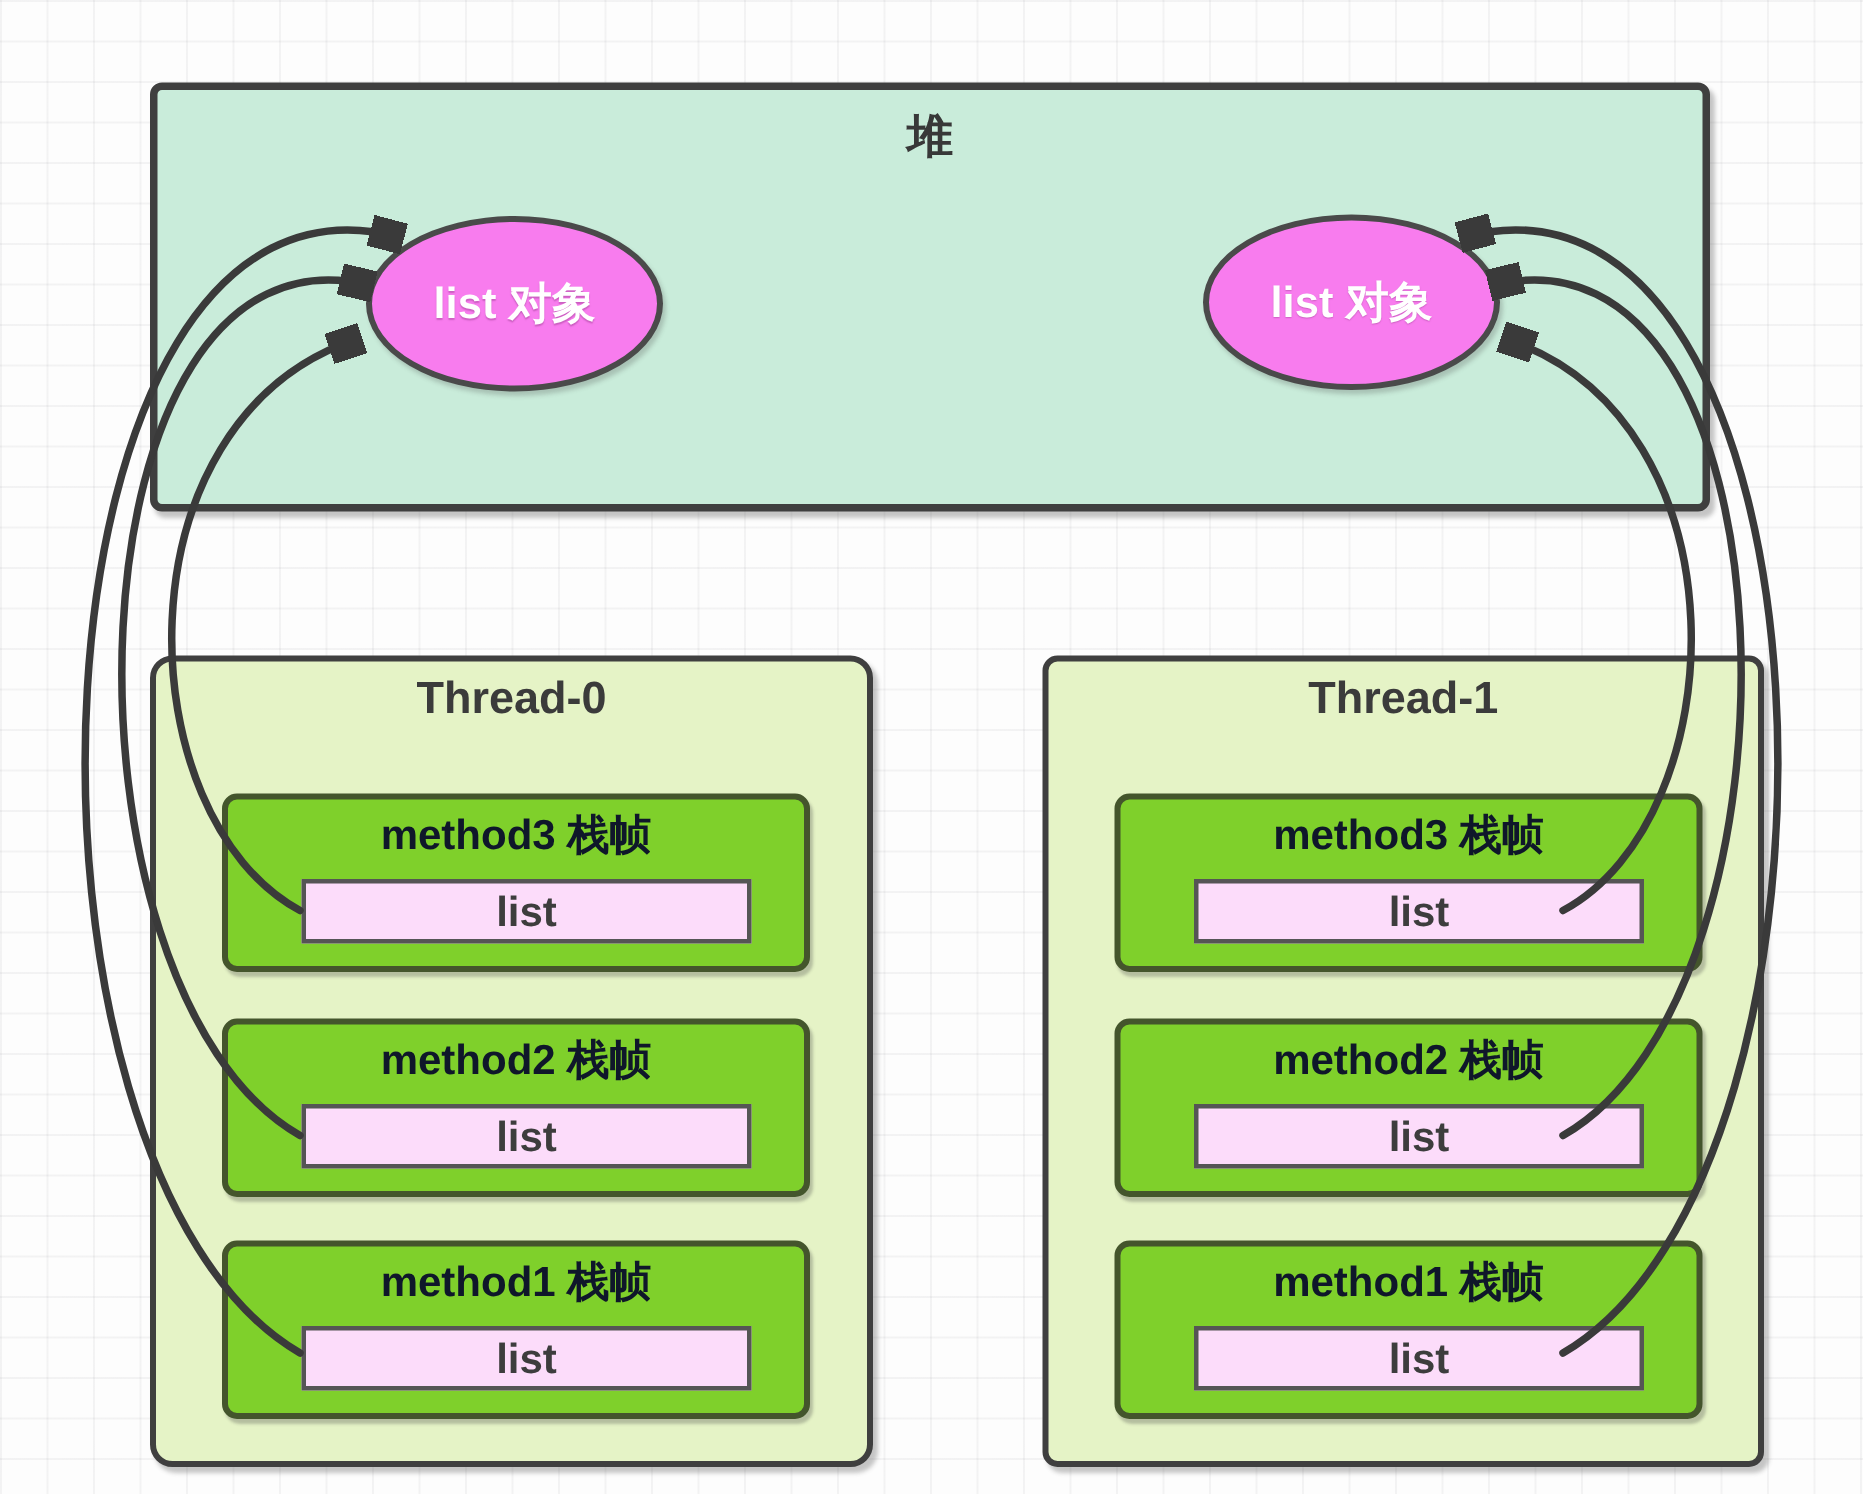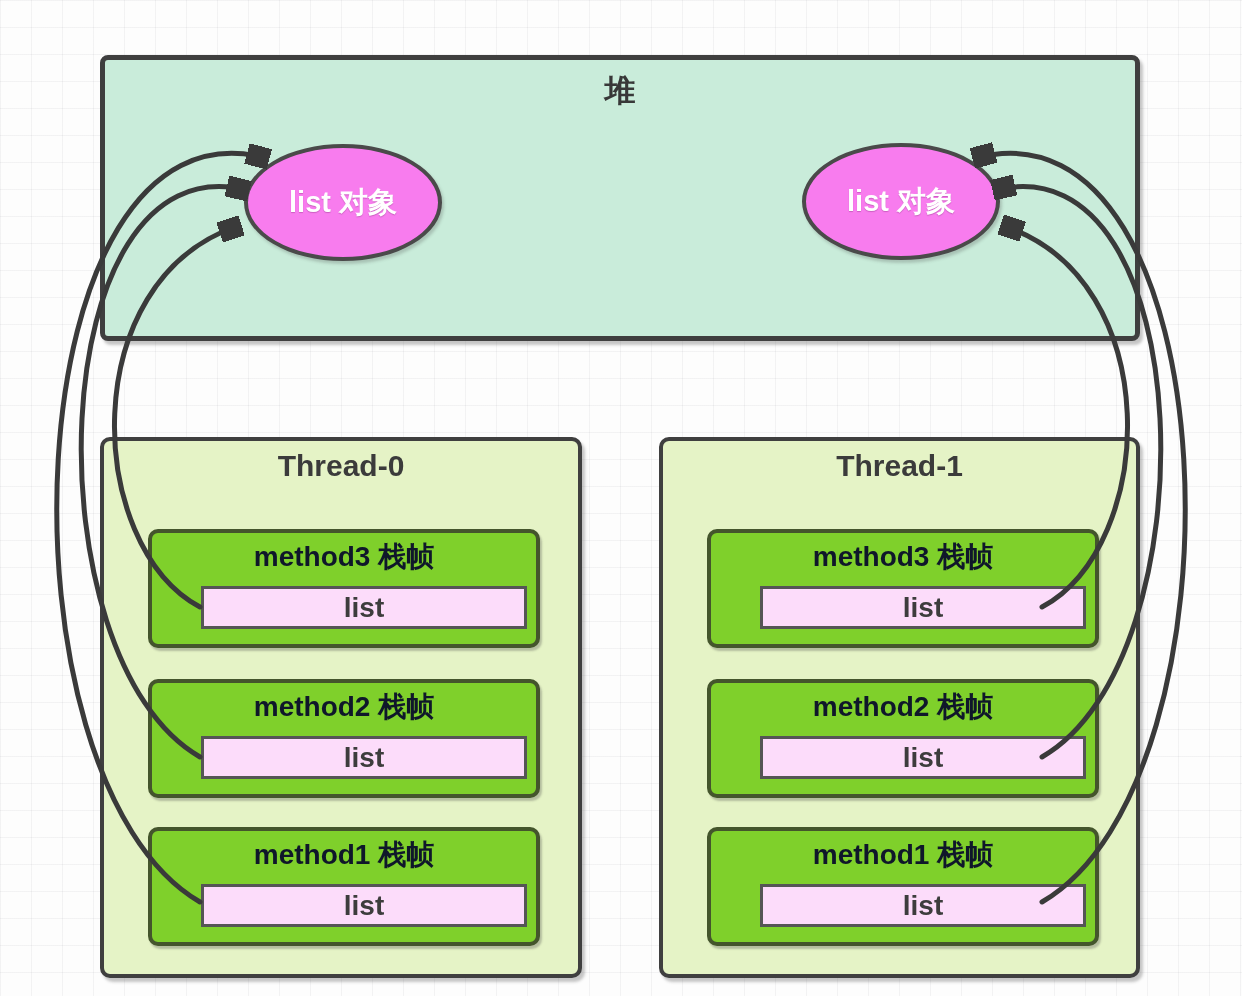--- a/index.html
+++ b/index.html
@@ -46,22 +46,22 @@
   .obj-right{left:802px;top:143px;}
   .obj-label{
     font-size:29px;font-weight:bold;color:#ffffff;
     text-shadow:0 1px 1px rgba(120,40,110,0.35);
     white-space:nowrap;
   }
   .thread{
     top:437px;height:541px;
     background:#e5f3c6;
   }
-  .thread-0{left:100px;width:482px;}
-  .thread-1{left:659px;width:481px;}
+  .thread-0{left:100px;width:482px;border-radius:15px;}
+  .thread-1{left:695px;width:481px;}
   .thread-title{
     position:absolute;left:0;right:0;top:8px;
     text-align:center;
     font-size:30px;font-weight:bold;color:#3b3b3b;
   }
   .frame{
     position:absolute;
     left:44px;width:392px;height:119px;
     background:#7fd02b;
     border:4px solid #44552c;
@@ -73,21 +73,21 @@
   .frame-m2{top:238px;}
   .frame-m1{top:386px;}
   .frame-title{
     position:absolute;left:0;right:0;top:5px;
     text-align:center;
     font-size:28px;font-weight:bold;color:#0f172a;
     white-space:nowrap;
   }
   .var-box{
     position:absolute;
-    left:49px;width:326px;height:43px;top:53px;
+    left:49px;width:300px;height:43px;top:53px;
     background:#fcdcfa;
     border:3px solid #555555;
     box-sizing:border-box;
     display:flex;align-items:center;justify-content:center;
   }
   .var-label{
     font-size:28px;font-weight:bold;color:#3d3d3d;
   }
   .arrow-layer{
     position:absolute;left:0;top:0;width:1242px;height:996px;

